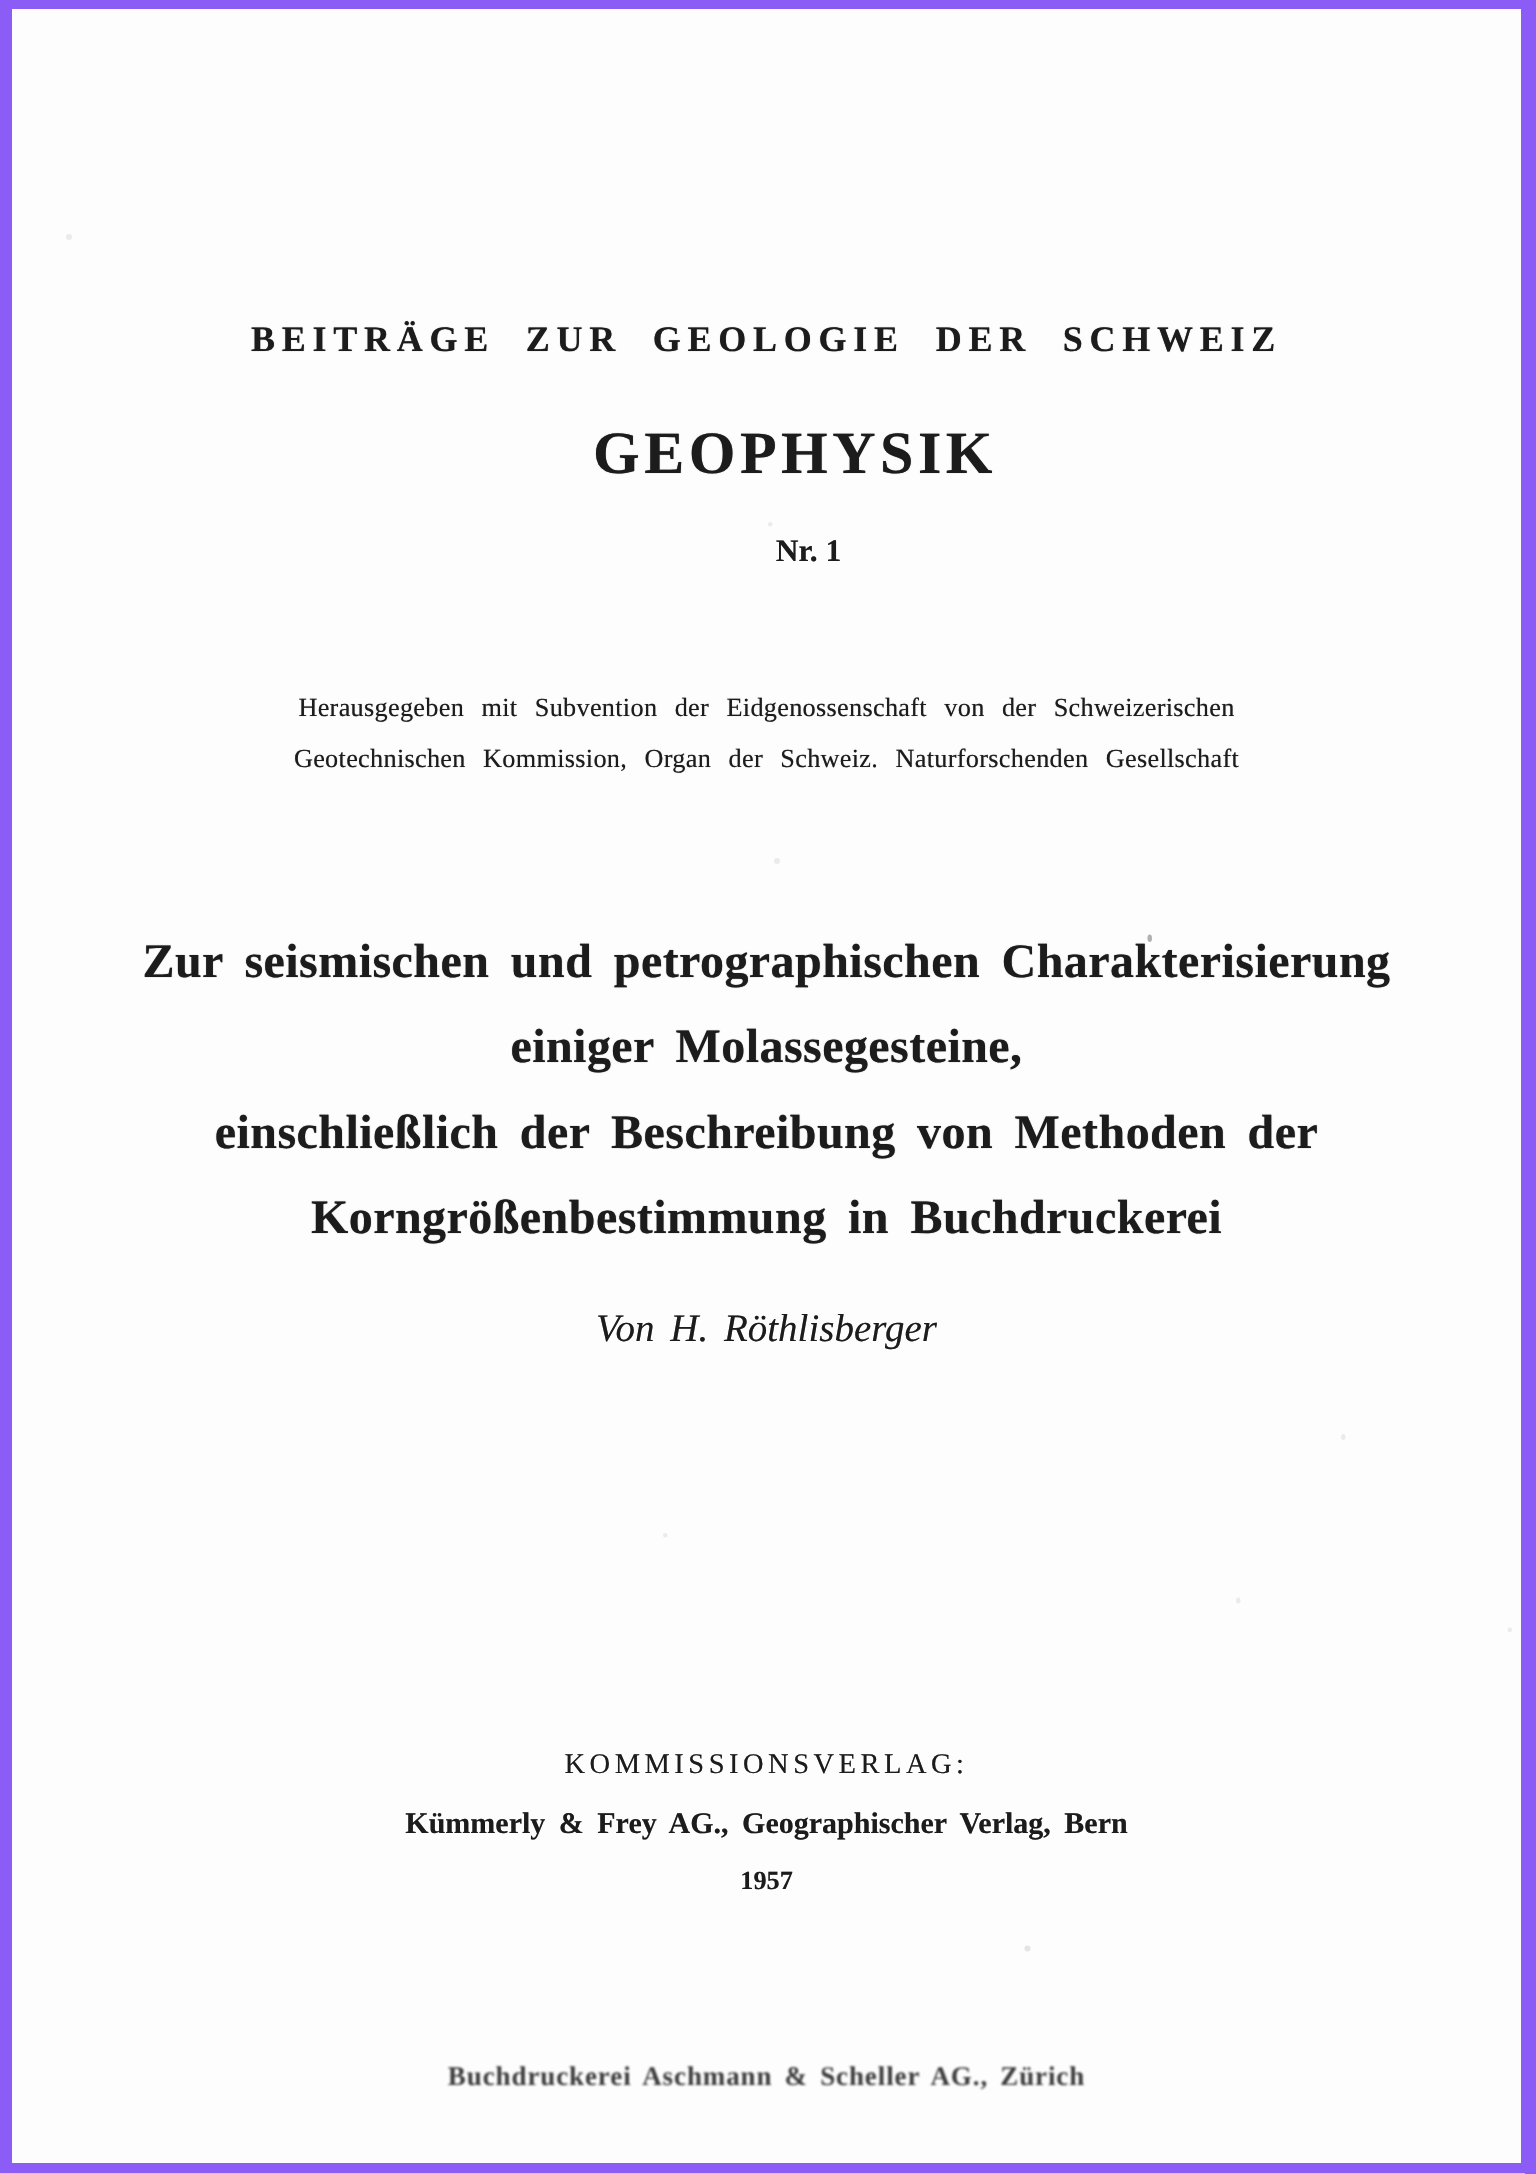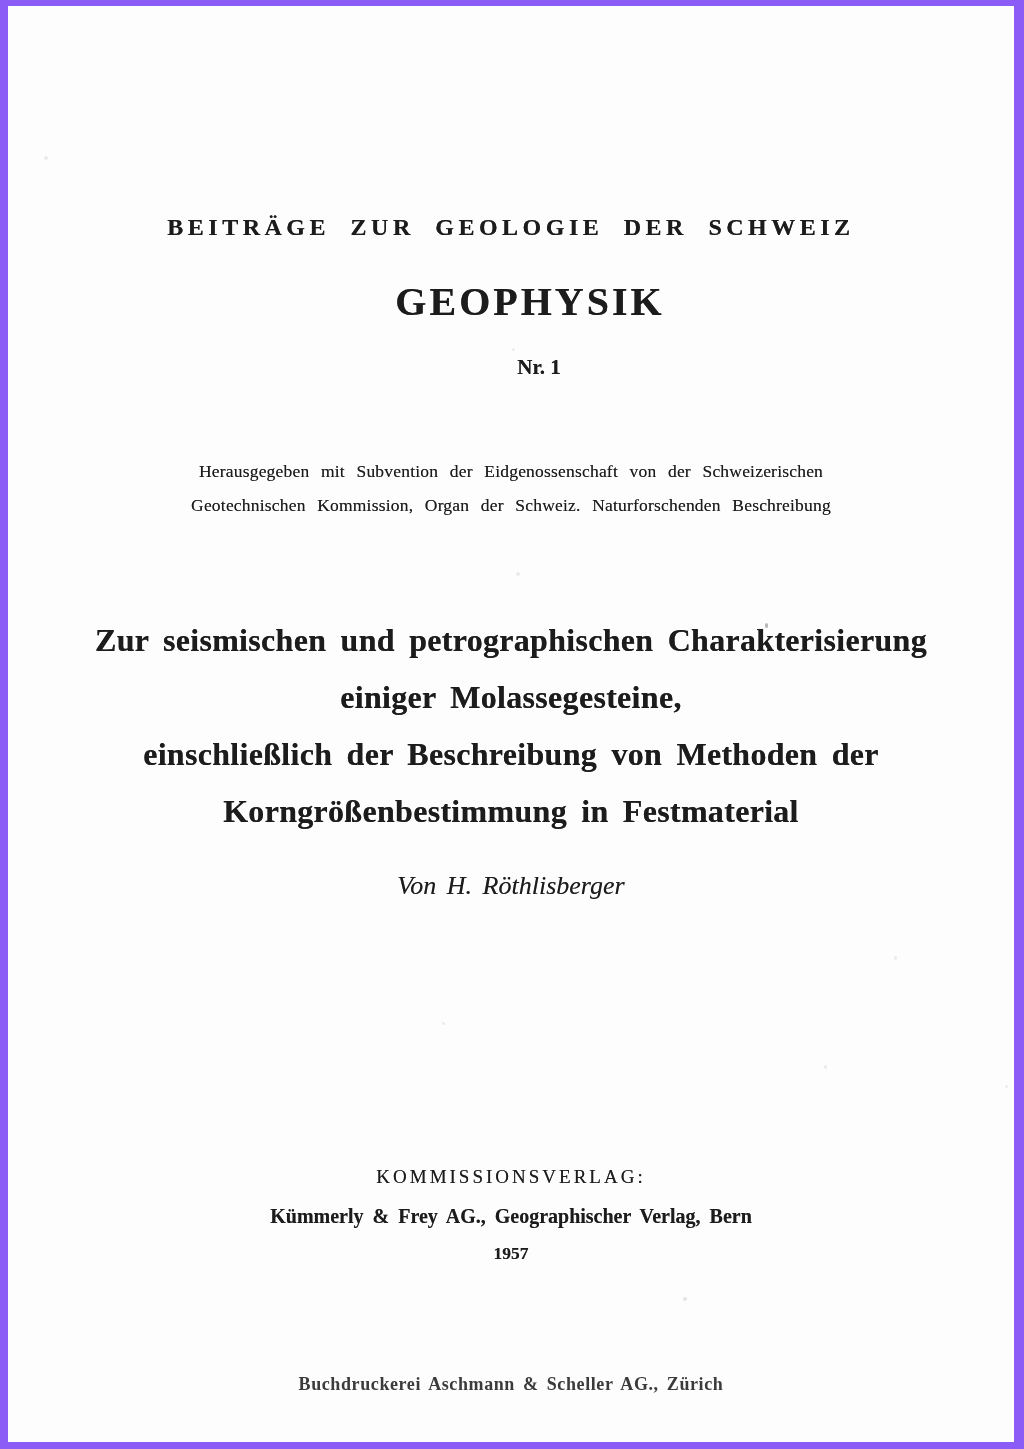--- a/index.html
+++ b/index.html
@@ -140,28 +140,28 @@
   <div class="paper-page">
 
     <div class="centered series-title">BEITRÄGE ZUR GEOLOGIE DER SCHWEIZ</div>
 
     <div class="centered subseries-title">GEOPHYSIK</div>
 
     <div class="centered issue-number">Nr. 1</div>
 
     <div class="centered imprint">
       <div>Herausgegeben mit Subvention der Eidgenossenschaft von der Schweizerischen</div>
-      <div>Geotechnischen Kommission, Organ der Schweiz. Naturforschenden Beschreibung</div>
+      <div>Geotechnischen Kommission, Organ der Schweiz. Naturforschenden Gesellschaft</div>
     </div>
 
     <div class="centered main-title">
       <div>Zur seismischen und petrographischen Charakterisierung</div>
       <div>einiger Molassegesteine,</div>
       <div>einschließlich der Beschreibung von Methoden der</div>
-      <div>Korngrößenbestimmung in Festmaterial</div>
+      <div>Korngrößenbestimmung in Buchdruckerei</div>
     </div>
 
     <div class="centered author-line">Von H. Röthlisberger</div>
 
     <div class="centered publisher-heading">KOMMISSIONSVERLAG:</div>
 
     <div class="centered publisher-line">Kümmerly &amp; Frey AG., Geographischer Verlag, Bern</div>
 
     <div class="centered year-line">1957</div>
 

